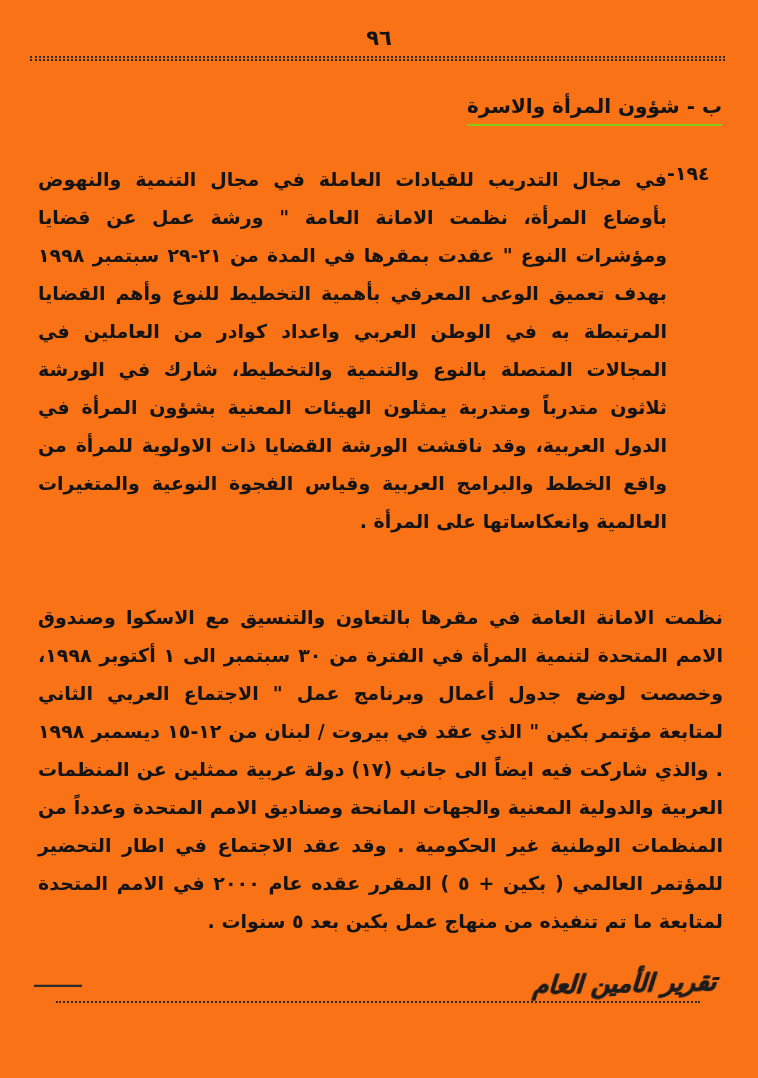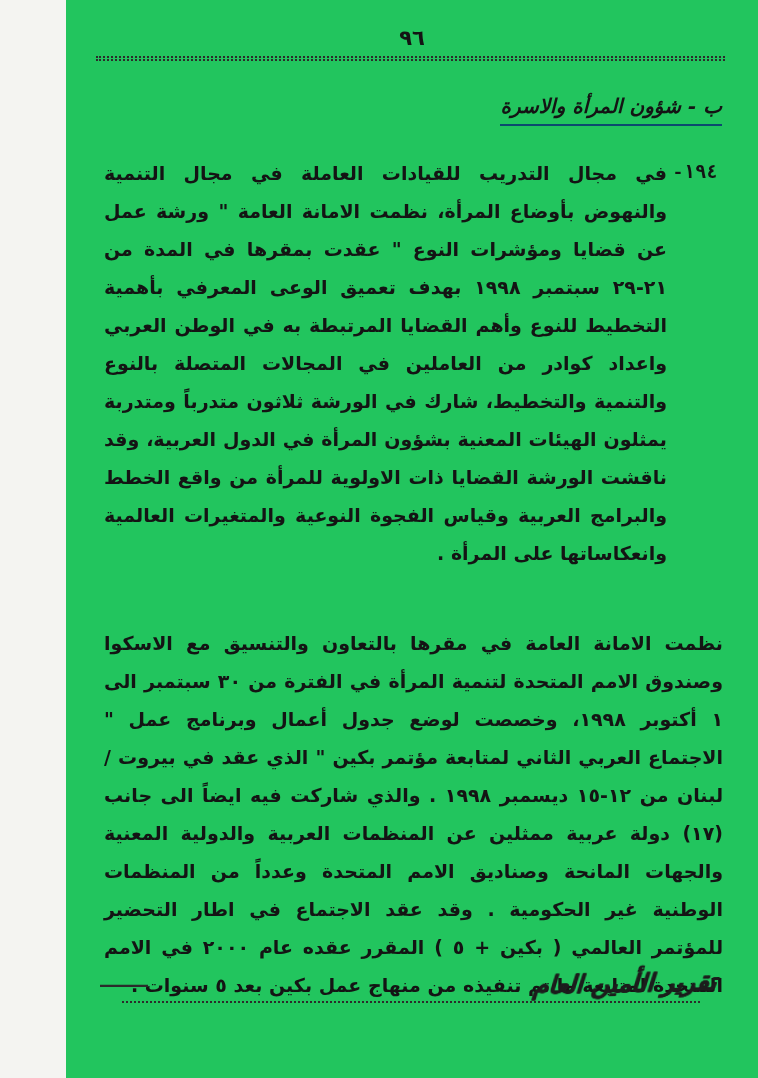--- a/index.html
+++ b/index.html
@@ -6,23 +6,23 @@
 
   html, body {
     width: 758px;
     height: 1078px;
     background: #f4f4f1;
     font-family: "DejaVu Sans", sans-serif;
   }
 
   .page {
     position: relative;
-    width: 692px;
+    width: 758px;
     height: 1078px;
-    background: #22c55e;
+    background: #f97316;
     color: #141414;
     direction: rtl;
     overflow: hidden;
   }
 
   .page-number {
     position: absolute;
     top: 26px;
     left: 0;
     right: 0;
@@ -53,50 +53,49 @@
   .heading-wrap {
     position: absolute;
     top: 94px;
     right: 36px;
   }
   .heading {
     display: inline-block;
     font-size: 20px;
     font-weight: bold;
     padding-bottom: 6px;
-    border-bottom: 2px solid #0c4a6e;
+    border-bottom: 2px solid #84cc16;
     letter-spacing: 0.5px;
-    font-style: italic;
   }
 
   .content {
     position: absolute;
     top: 154px;
     right: 35px;
     left: 38px;
   }
 
   .para {
     display: flex;
     direction: rtl;
     font-size: 19px;
     font-weight: bold;
     line-height: 2.0;
     margin-bottom: 52px;
   }
   .para-num {
     flex: 0 0 auto;
     width: 56px;
-    text-align: center;
+    text-align: left;
     white-space: nowrap;
-    font-family: Liberation Mono, monospace;
   }
   .para-text {
     flex: 1 1 auto;
     text-align: justify;
+    margin-top: 6px;
   }
 
   .footer-row {
     position: absolute;
     bottom: 80px;
     left: 33px;
     right: 42px;
     display: flex;
     direction: ltr;
     justify-content: space-between;

